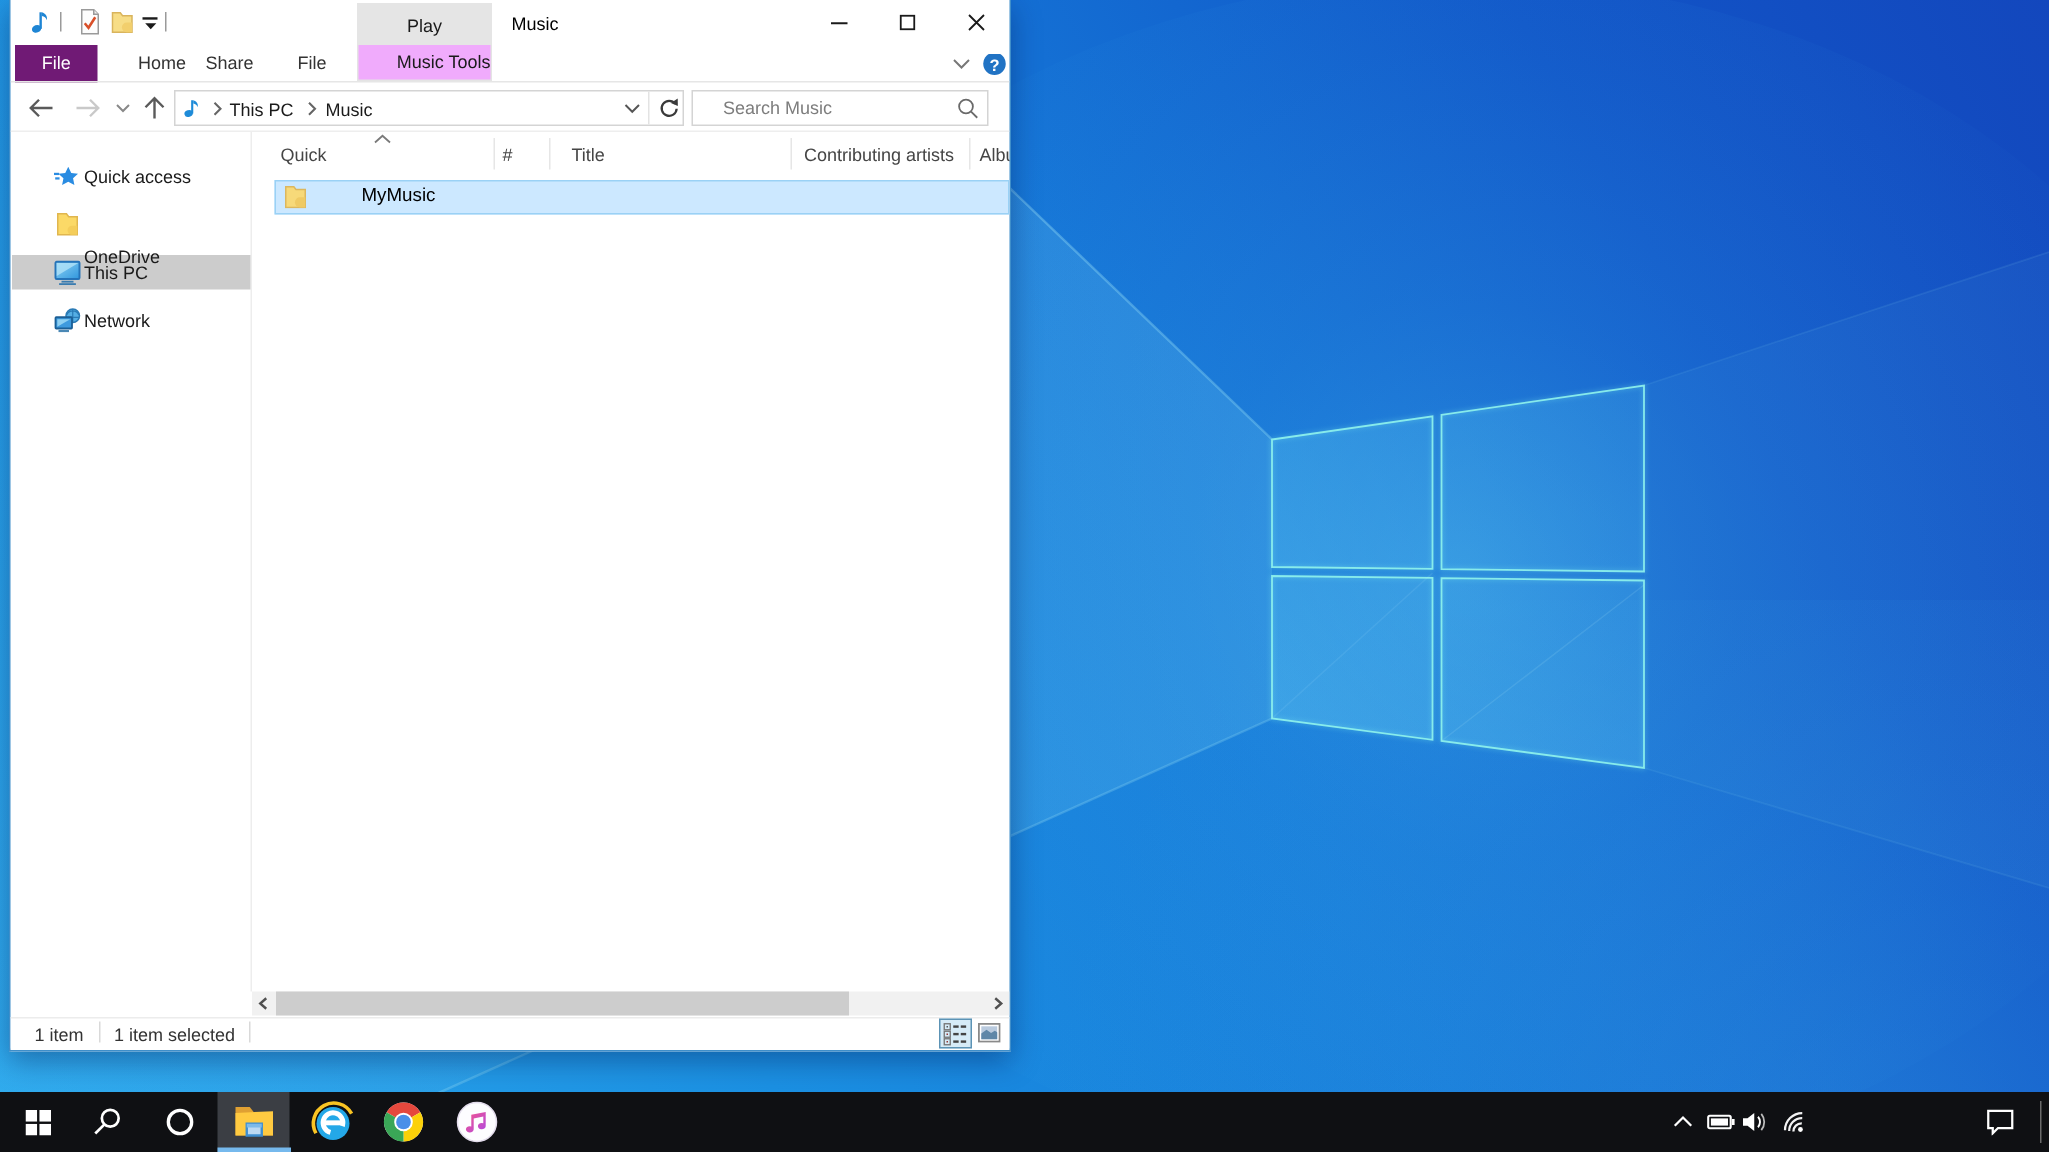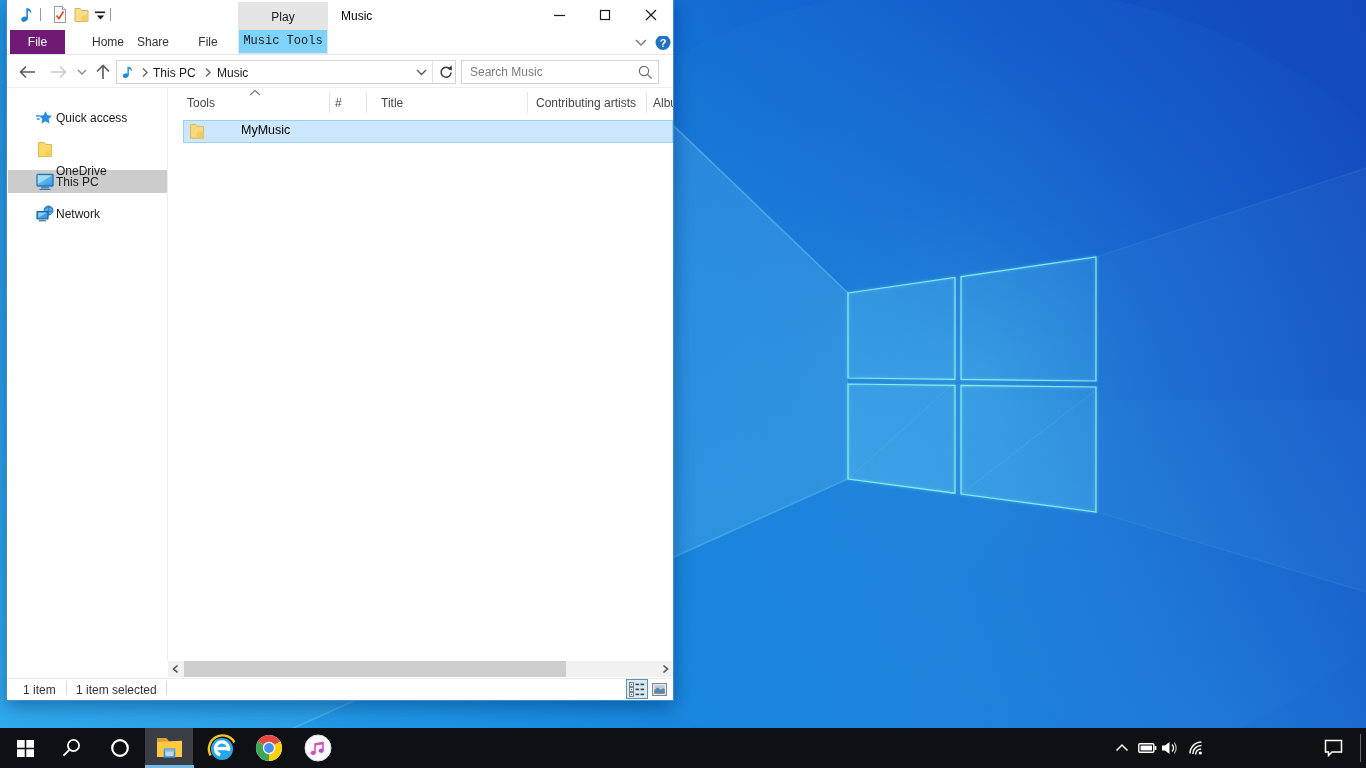--- a/index.html
+++ b/index.html
@@ -14,28 +14,28 @@
   
   #qatsep1 { left:33px; top:8px; width:1px; height:13px; background:#9a9a9a; }
   #qatsep2 { left:103px; top:8px; width:1px; height:13px; background:#9a9a9a; }
   #playtab { left:231px; top:2px; width:90px; height:28px; background:#e5e5e5; 
              text-align:center; font-size:12px; color:#1a1a1a; line-height:30px; }
   #wtitle  { left:334px; top:9px; font-size:12px; color:#000; }
   
   #filetab { left:3px; top:30px; width:55px; height:25px; background:#701a75; color:#fff;
              font-size:12px; text-align:center; line-height:25px; }
   .rtab { top:30px; height:25px; font-size:12px; color:#333; line-height:25px; text-align:center; }
-  #mttab { left:231px; top:30px; width:90px; height:24px; background:#7dd3fc;
+  #mttab { left:231px; top:30px; width:90px; height:24px; background:#f0abfc;
            border:1px solid #e4e4e4; border-top:none; font-size:12px; color:#1a1a1a;
-           text-align:center; line-height:22px;font-family:Liberation Mono, monospace; }
+           text-align:right; line-height:22px; }
   #tabline { left:0; top:54px; width:666px; height:1px; background:#e6e6e6; }
   
   #addrbox { left:109px; top:60px; width:340px; height:24px; border:1px solid #d4d4d4; background:#fff; }
   #searchbox { left:454px; top:60px; width:198px; height:24px; border:1px solid #d4d4d4; background:#fff;
-               font-size:12px; color:#7d7d7d; line-height:22px; padding-left:8px; }
+               font-size:12px; color:#7d7d7d; line-height:22px; padding-left:20px; }
   #addrline { left:0; top:87px; width:666px; height:1px; background:#eeeeee; }
   
   #sidesep { left:160px; top:88px; width:1px; height:573px; background:#ededed; }
   .sideitem { left:49px; font-size:12px; color:#1a1a1a; }
   #thispcsel { left:1px; top:170px; width:159px; height:23px; background:#cccccc; }
   
   .hdr { top:96px; font-size:12px; color:#454545; }
   .hsep { top:92px; width:1px; height:21px; background:#e6e6e6; }
   
   #selrow { left:176px; top:120px; width:490px; height:23px; background:#cce8ff;
@@ -230,21 +230,21 @@
     <rect x="3.4" y="15.8" width="11.2" height="1.2" fill="#3a7cb0"></rect>
   </svg>
   <svg class="abs" style="left:29px;top:205px" width="18" height="17" viewBox="0 0 18 17">
     <circle cx="12.5" cy="5.5" r="4.5" fill="#55aee4" stroke="#2a7ab5" stroke-width="1"></circle>
     <path d="M8.5 5 a4.3 4.3 0 0 1 8 0 M12.5 1 v9 M8.3 6.6 h8.4" fill="none" stroke="#2a7ab5" stroke-width="0.8"></path>
     <rect x="1" y="6.5" width="11" height="7.5" rx="0.5" fill="#3e9ade" stroke="#1b5f96" stroke-width="1.2"></rect>
     <path d="M2.2 7.8 h8.6 l-8.6 5 z" fill="#8fd0f2"></path>
     <rect x="3" y="15" width="7" height="1.4" fill="#4a88b5"></rect>
   </svg>
 
-  <div class="hdr abs" style="left:180px;">Tools</div>
+  <div class="hdr abs" style="left:180px;">Quick</div>
   <svg class="abs" style="left:241px;top:89px" width="14" height="8">
     <path d="M2 6 l5-4.5 5 4.5" fill="none" stroke="#7a7a7a" stroke-width="1.2"></path>
   </svg>
   <div class="hsep abs" style="left:322px;"></div>
   <div class="hdr abs" style="left:328px;">#</div>
   <div class="hsep abs" style="left:359px;"></div>
   <div class="hdr abs" style="left:374px;">Title</div>
   <div class="hsep abs" style="left:520px;"></div>
   <div class="hdr abs" style="left:529px;text-align:center;">Contributing artists</div>
   <div class="hsep abs" style="left:639px;"></div>

